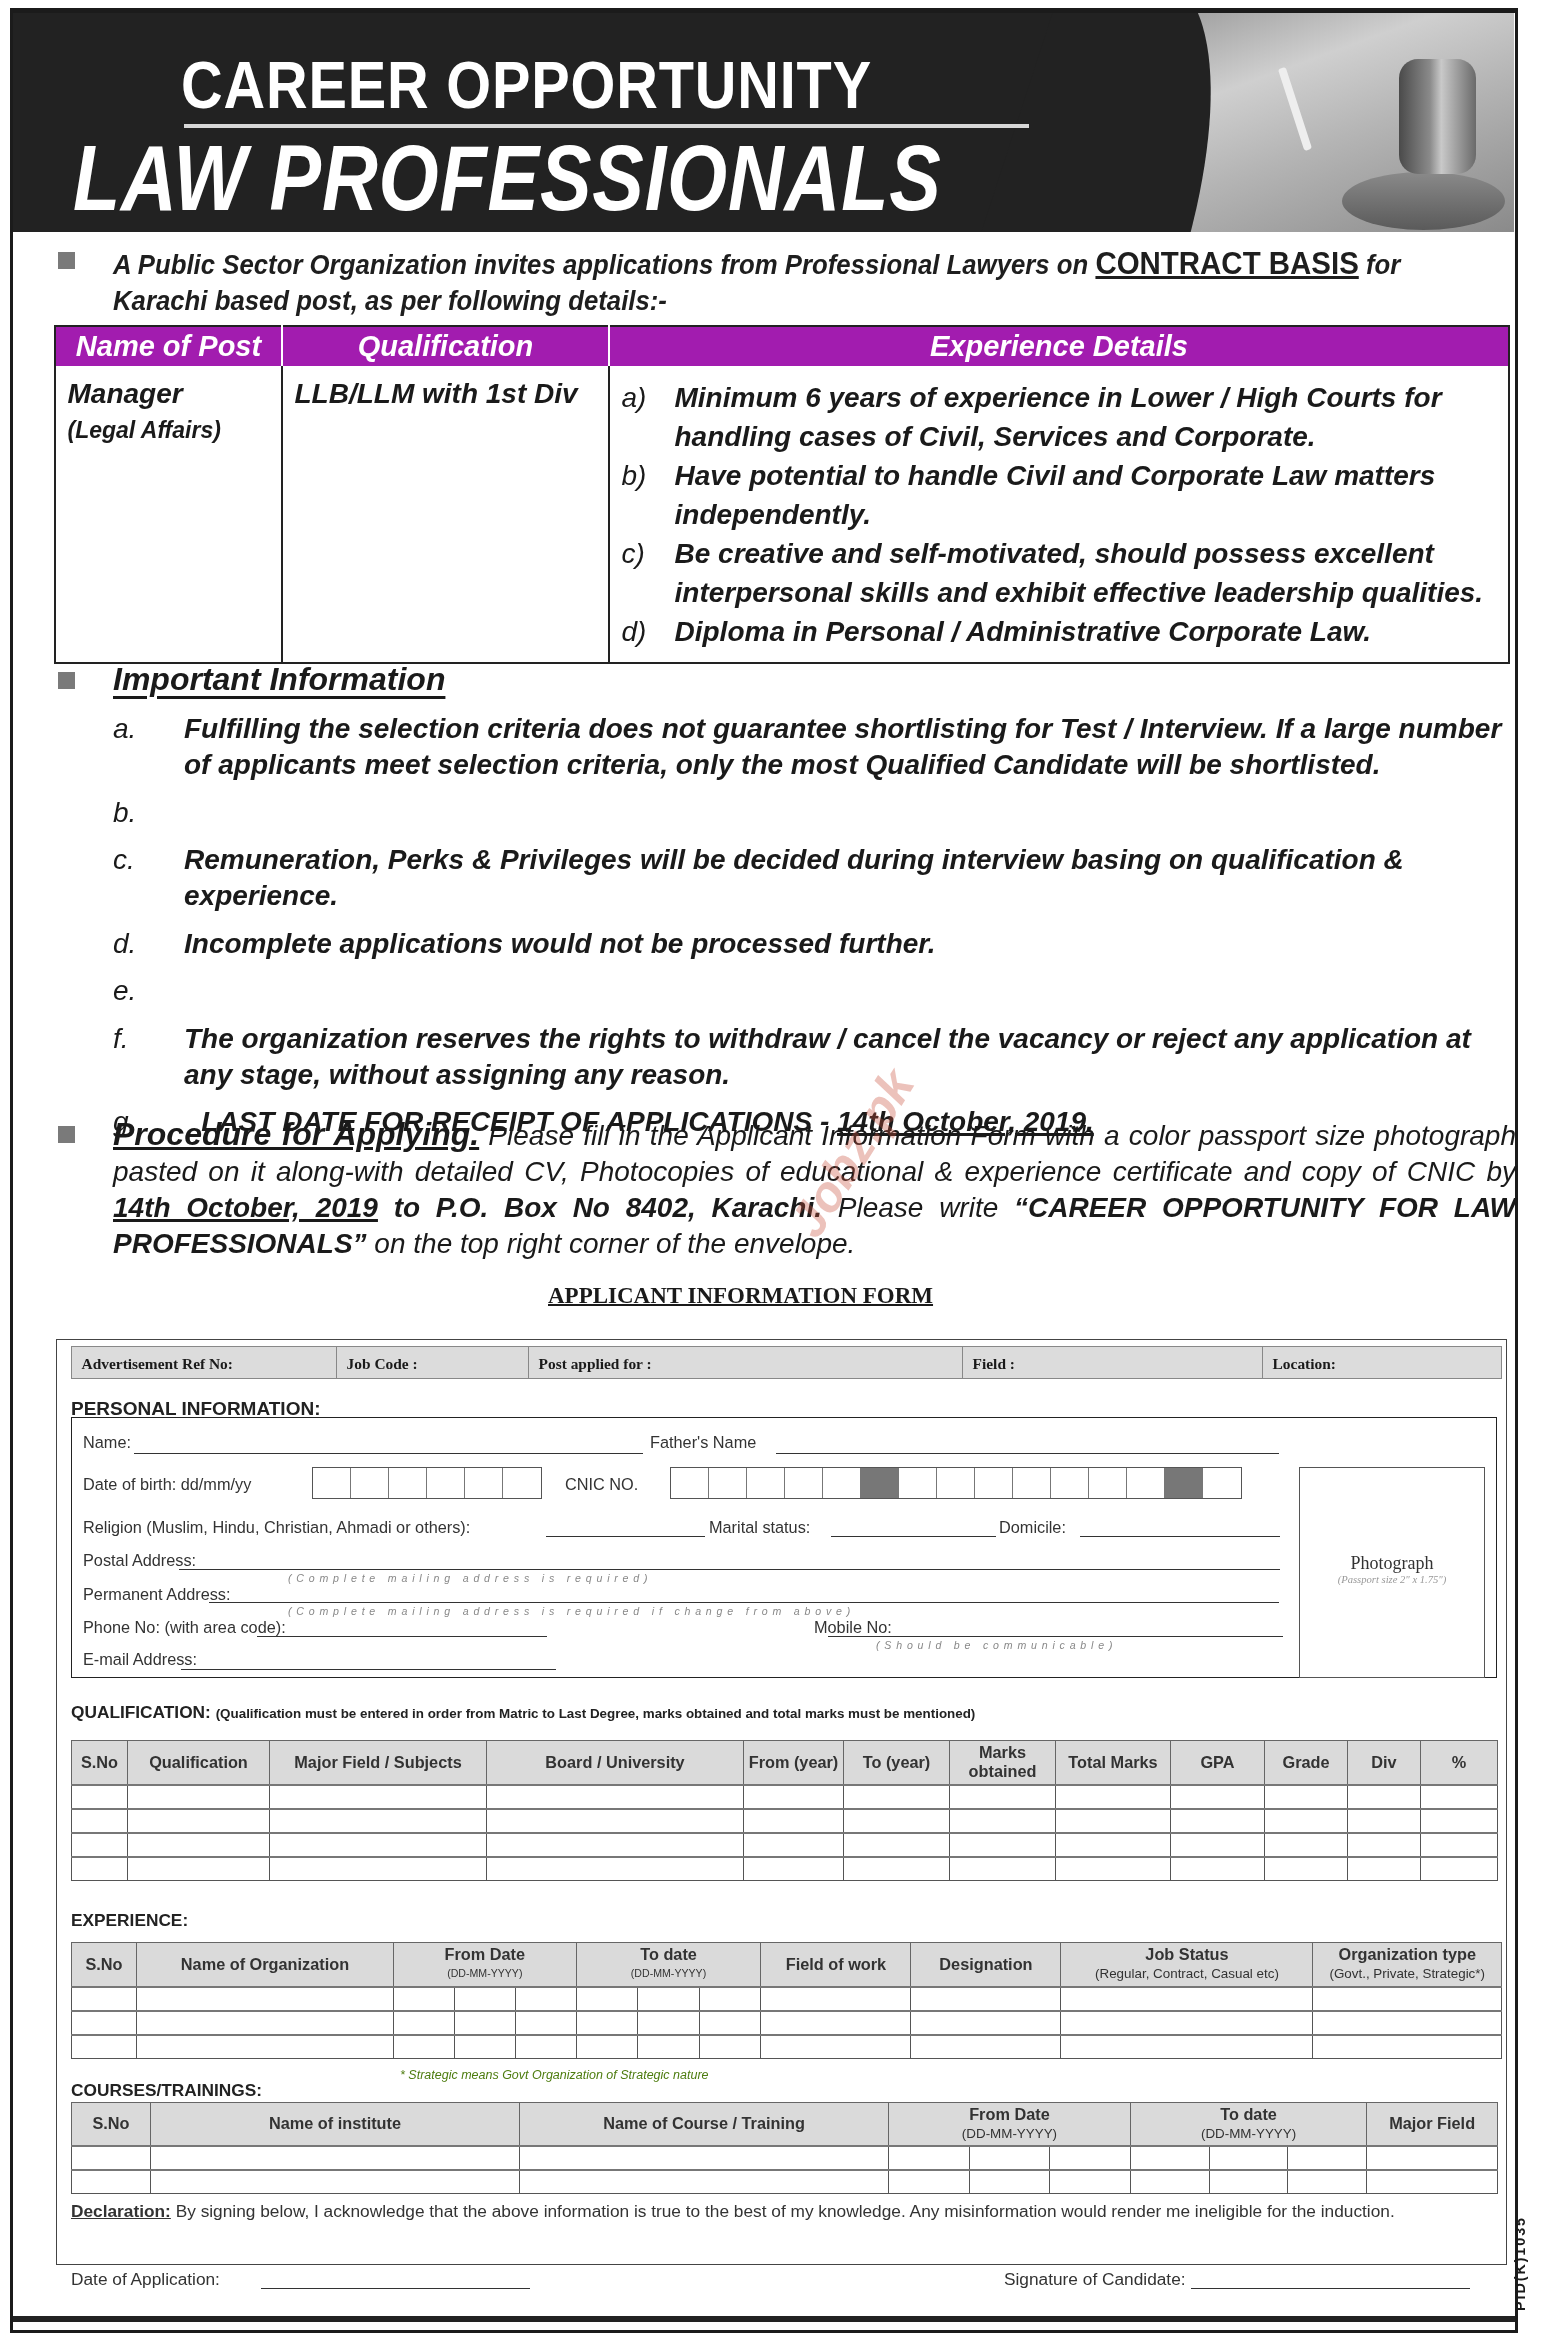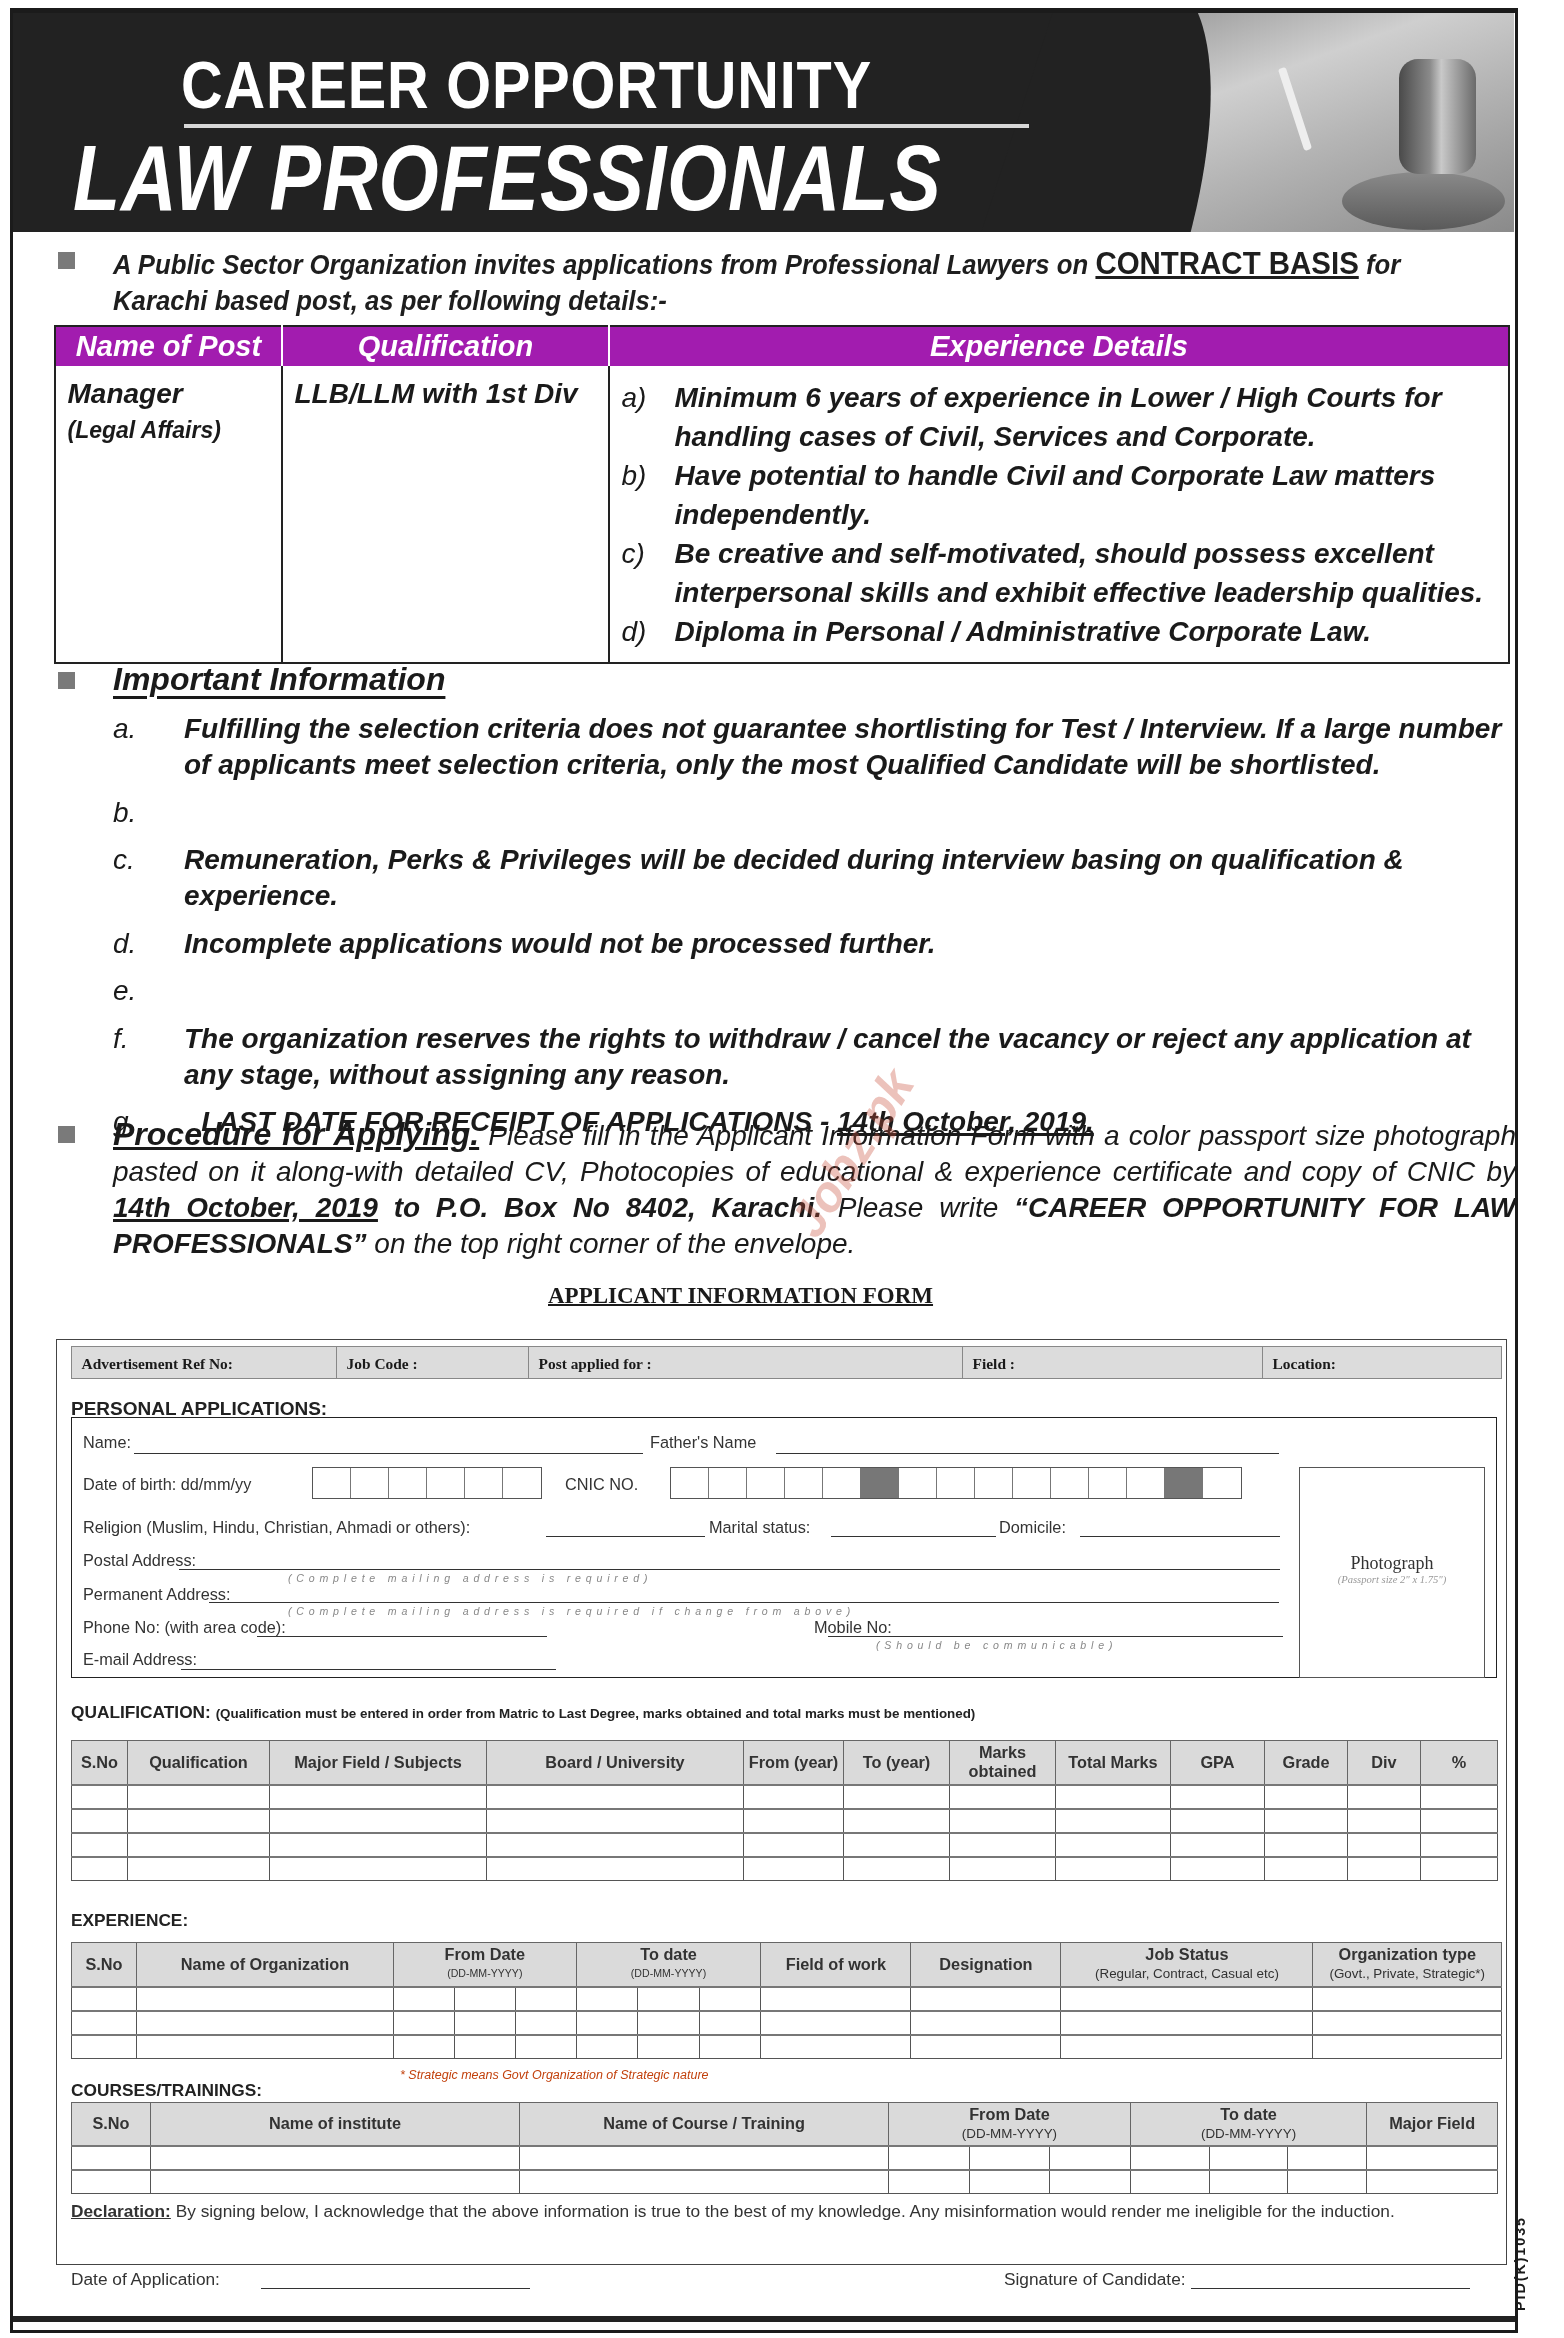--- a/index.html
+++ b/index.html
@@ -68,21 +68,21 @@
   .photo { position: absolute; left: 1299px; top: 1439px; width: 186px; height: 211px; border: 1.9px solid #555; text-align: center; font-family: "Liberation Serif", serif; margin-top: 28px; }
   .photo .p1 { margin-top: 85px; font-size: 18px; color: #333; }
   .photo .p2 { font-size: 10.6px; color: #999; font-style: italic; }
 
   table.grid { position: absolute; border-collapse: collapse; font-size: 16.3px; color: #333; }
   table.grid th { background: #dadada; font-weight: bold; border: 1.4px solid #666; padding: 1.9px 3.8px; line-height: 19px; text-align: center; }
   table.grid th .small { font-size: 10.6px; display: block; font-weight: normal; }
   table.grid td { border: 1.4px solid #555; height: 24px; }
   table.grid tr.row td { border-top: 2.9px solid #777; }
 
-  .footnote { position: absolute; left: 400px; top: 2068px; font-size: 12.5px; color: #c2410c; font-style: italic; }
+  .footnote { position: absolute; left: 400px; top: 2068px; font-size: 12.5px; color: #4d7c0f; font-style: italic; }
   .declaration { position: absolute; left: 71px; top: 2200px; width: 1403px; font-size: 17.3px; color: #333; line-height: 22px; }
   .declaration u { font-weight: bold; }
   .pid { position: absolute; left: 1512px; top: 2229px; font-size: 14.4px; font-weight: bold; transform: rotate(-90deg); transform-origin: left top; white-space: nowrap; letter-spacing: 1.9px; }
 </style>
 </head>
 <body>
 
 <div class="page-frame">
     <div class="inner-rule"></div>
   </div>
@@ -184,21 +184,21 @@
 <div class="form-frame"></div>
 
 <div class="ref-bar">
   <div style="width:265px">Advertisement Ref No:</div>
   <div style="width:192px">Job Code :</div>
   <div style="width:434px">Post applied for :</div>
   <div style="width:300px">Field :</div>
   <div style="flex:1">Location:</div>
 </div>
 
-<div class="form-label" style="left:71px; top:1398px;">PERSONAL APPLICATIONS:</div>
+<div class="form-label" style="left:71px; top:1398px;">PERSONAL INFORMATION:</div>
 <div class="pi-box"></div>
 
 <div class="fl" style="left:83px; top:1433px;">Name:</div>
 <div class="line" style="left:134px; top:1453px; width:509px;"></div>
 <div class="fl" style="left:650px; top:1433px;">Father's Name</div>
 <div class="line" style="left:776px; top:1453px; width:503px;"></div>
 
 <div class="fl" style="left:83px; top:1475px;">Date of birth: dd/mm/yy</div>
 <div class="cells" style="left:312px; top:1467px;">
     <span></span>

